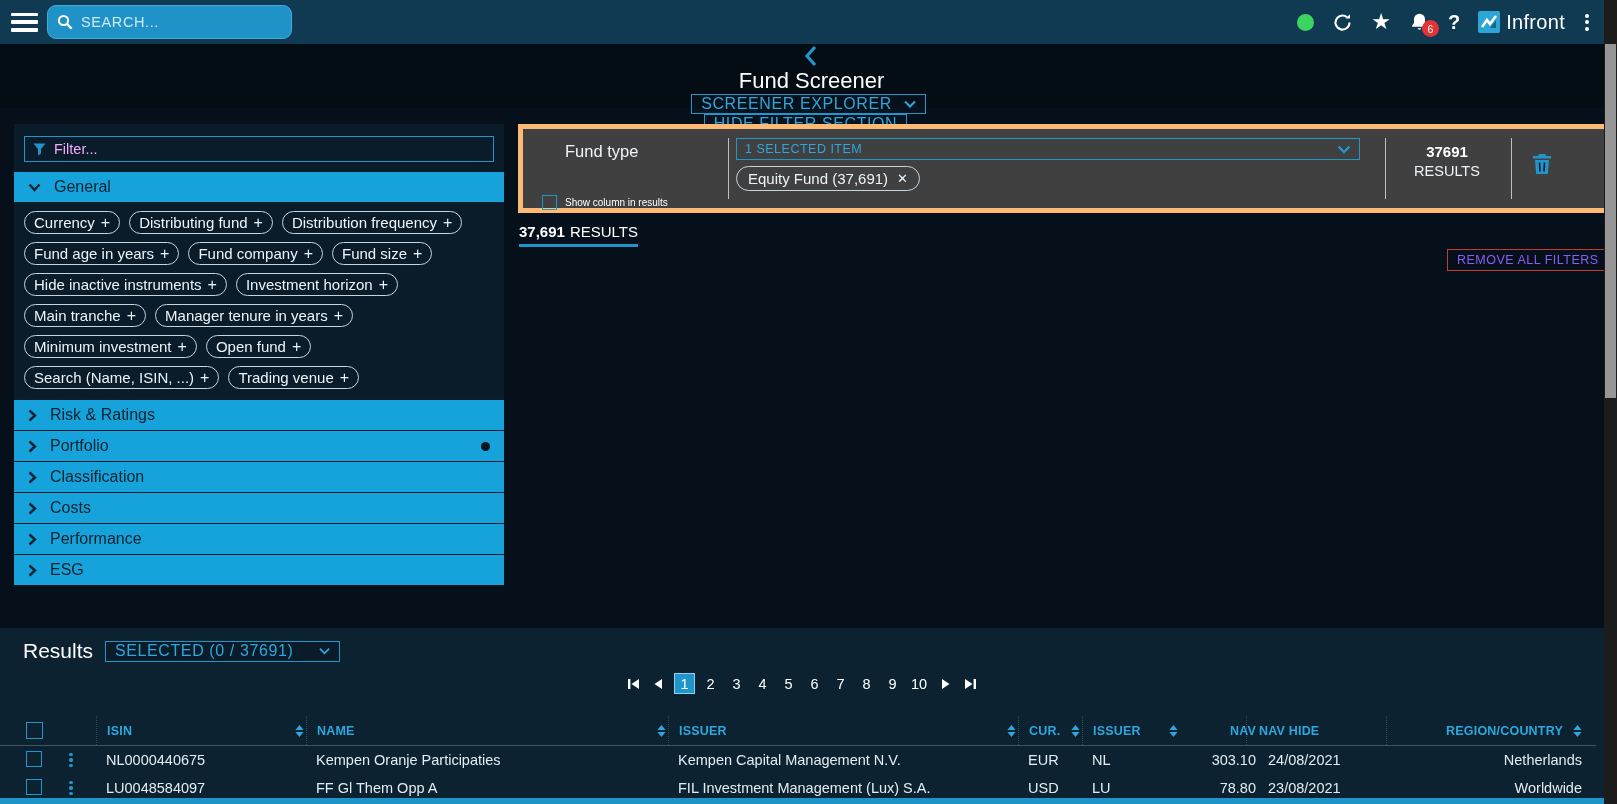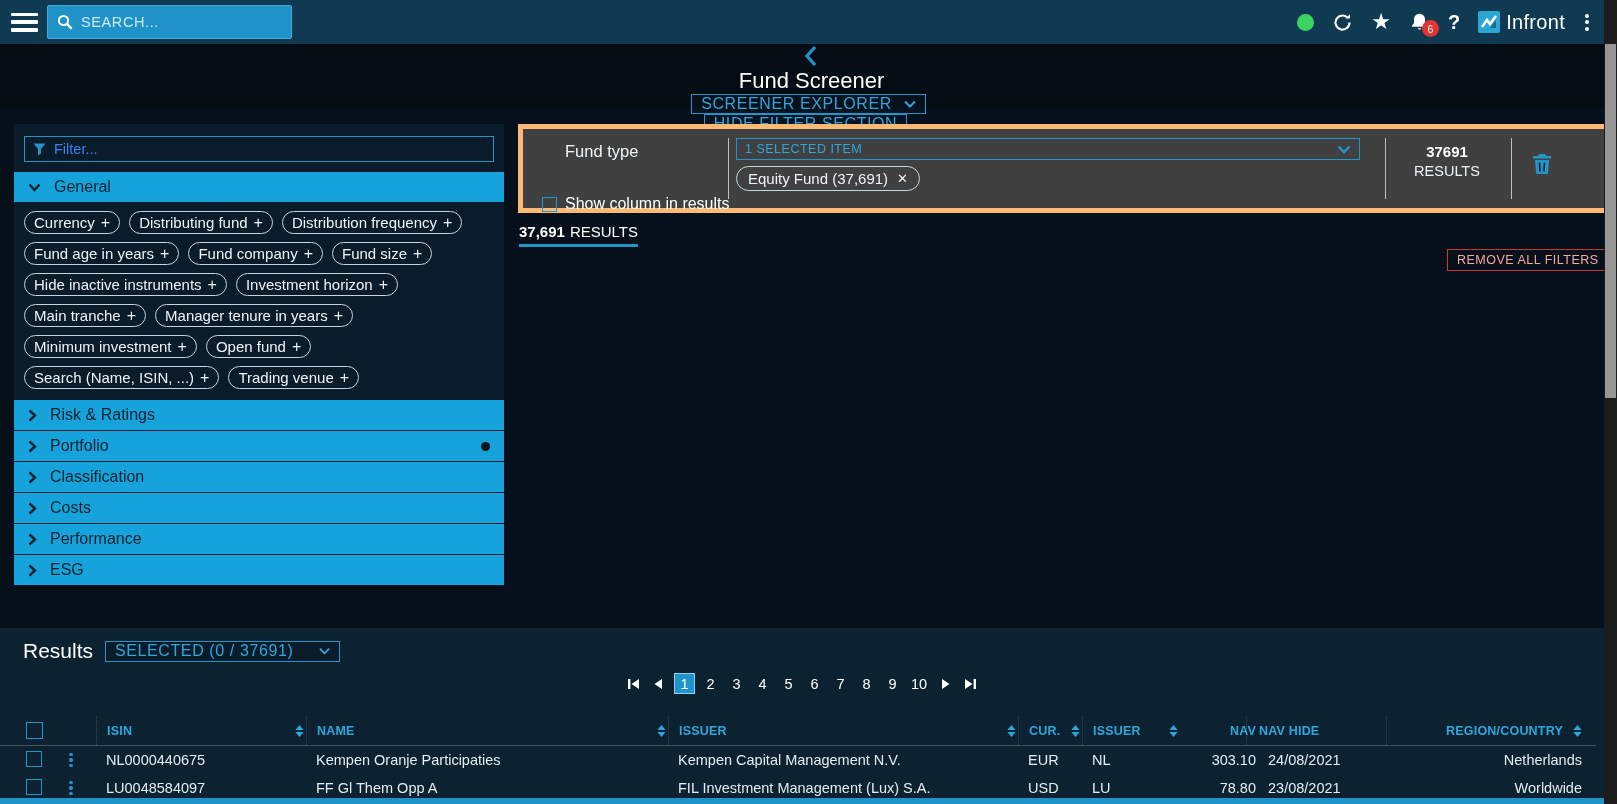--- a/index.html
+++ b/index.html
@@ -7,21 +7,21 @@
   body {
     background:#06101a;
     font-family:"Liberation Sans", sans-serif;
     color:#e6eef4;
     position:relative;
   }
   
   .topbar{ position:absolute; top:0; left:0; width:1604px; height:44px; background:#0f3a51; display:flex; align-items:center; }
   .hamburger{ width:27px; height:19px; margin-left:11px; display:flex; flex-direction:column; justify-content:space-between; cursor:pointer;}
   .hamburger span{ display:block; height:3.5px; background:#fff; border-radius:1px;}
-  .searchbox{ margin-left:9px; width:245px; height:34px; background:#1f93c8; border:1px solid #45acda; border-radius:2px; display:flex; align-items:center; padding:0 9px; gap:8px;}
+  .searchbox{ margin-left:9px; width:245px; height:34px; background:#1f93c8; border:1px solid #45acda; border-radius:9px; display:flex; align-items:center; padding:0 9px; gap:8px;}
   .search-ph{ color:#cfe9f6; font-size:14.5px; letter-spacing:.6px; }
   .topbar-right{ margin-left:auto; display:flex; align-items:center; gap:18px; margin-right:13px; }
   .status-dot{ width:17px; height:17px; border-radius:50%; background:#3bd463; }
   .star{ font-size:22px; color:#fff; line-height:1; }
   .bell-wrap{ position:relative; }
   .badge{ position:absolute; right:-9px; bottom:-4px; min-width:17px; height:17px; background:#e23434; border-radius:50%; color:#fff; font-size:10.5px; display:flex; align-items:center; justify-content:center; }
   .help{ font-size:20px; font-weight:700; color:#fff; }
   .brand{ display:flex; align-items:center; gap:6px; }
   .brand-logo{ width:22px; height:22px; background:#2ba6d5; border-radius:2px; display:flex; align-items:center; justify-content:center; }
   .brand-name{ color:#fff; font-size:20px; letter-spacing:.3px; }
@@ -32,45 +32,45 @@
   .titlebar{ position:absolute; top:44px; left:0; width:1604px; height:64px; background:#050d14; display:flex; align-items:center;flex-direction:column; }
   .back{ margin-left:16px; cursor:pointer; display:flex; }
   .page-title{ margin-left:19px; font-size:22px; color:#fff; }
   .btn-outline{ height:23px; border:1px solid #2196cb; color:#2da7dd; font-size:16px; letter-spacing:.6px; display:inline-flex; align-items:center; padding:0 9px; background:rgba(8,22,34,.5); cursor:pointer; white-space:nowrap; }
   .screener-btn{ margin-left:13px; gap:12px; }
   .hidefilter-btn{ margin-left:7px; }
   .titlebar-right{ margin-left:auto; display:flex; align-items:center; gap:27px; margin-right:56px; }
   
   .filter-panel{ position:absolute; left:14px; top:124px; width:490px; height:457px; background:#0a1b29; }
   .filter-input{ margin:12px 10px 0; height:26px; border:1px solid #2593c9; display:flex; align-items:center; gap:8px; padding:0 8px; }
-  .filter-ph{ color:#3b82f6; font-size:14.5px; }
+  .filter-ph{ color:#f0abfc; font-size:14.5px; }
   .section-header{ height:30px; background:#16a3dc; color:#09222e; font-size:16px; display:flex; align-items:center; padding:0 14px; gap:13px; cursor:pointer; margin-top:1px; }
   .section-header .dot{ margin-left:auto; width:9px; height:9px; border-radius:50%; background:#07161d; }
   #general-header{ margin-top:10px; }
   .chips{ padding:9px 9px 10px 10px; display:flex; flex-wrap:wrap; gap:8px 9px; }
   .chip{ border:1px solid #c6d6e0; border-radius:12px; height:23px; display:inline-flex; align-items:center; padding:0 9px; font-size:15px; color:#edf4f8; gap:6px; cursor:pointer; white-space:nowrap; }
   .chip .plus{ font-size:16px; line-height:1; }
   
   .fundtype{ position:absolute; left:518px; top:124px; width:1262px; height:89px; border:5px solid #fdba74; background:#404040; }
   .ft-label{ position:absolute; left:42px; top:13px; font-size:16.5px; color:#eef4f8; }
   .vline{ position:absolute; top:9px; bottom:9px; width:1px; background:rgba(222,236,244,.75); }
   .ft-select{ position:absolute; left:213px; top:9px; width:624px; height:22px; border:1px solid #2196cb; color:#2da7dd; font-size:12.5px; letter-spacing:.5px; display:flex; align-items:center; padding:0 8px; cursor:pointer; }
   .ft-select svg{ margin-left:auto; }
   .ft-chip{ position:absolute; left:213px; top:37px; height:25px; border:1px solid #c6d6e0; border-radius:13px; display:inline-flex; align-items:center; padding:0 11px; font-size:15px; color:#edf4f8; gap:9px; }
   .ft-chip .x{ cursor:pointer; font-size:13px; }
   .ft-check{ position:absolute; left:19px; top:66px; display:flex; align-items:center; gap:8px; cursor:pointer; }
   .cbx{ width:15px; height:15px; border:1.5px solid #2196cb; background:transparent; flex:none; }
-  .ft-check span{ font-size:16px; color:#fff; }
+  .ft-check span{ font-size:10px; color:#fff; }
   .ft-count{ position:absolute; left:868px; top:14px; width:112px; text-align:center; }
   .ft-count .n{ font-weight:700; font-size:15px; color:#fff; }
   .ft-count .l{ font-size:14.5px; color:#eef4f8; margin-top:3px; }
   
   .count-tab{ position:absolute; left:519px; top:223px; display:flex; gap:5px; padding-bottom:4px; border-bottom:3px solid #1f95ca; font-size:15px; color:#fff; cursor:pointer;}
   .count-tab .b{ font-weight:700; }
-  .remove-all{ position:absolute; top:249px; left:1447px; height:22px; border:1px solid #c43a30; color:#fca5a5; font-size:12.5px; letter-spacing:.5px; display:inline-flex; align-items:center; padding:0 9px; cursor:pointer; background:transparent;}
+  .remove-all{ position:absolute; top:249px; left:1447px; height:22px; border:1px solid #c43a30; color:#8b5cf6; font-size:12.5px; letter-spacing:.5px; display:inline-flex; align-items:center; padding:0 9px; cursor:pointer; background:transparent;}
   
   .results{ position:absolute; left:0; top:628px; width:1604px; height:176px; background:#0c2231; }
   .results-head{ display:flex; align-items:center; margin:11px 0 0 23px; gap:12px; }
   .results-title{ font-size:21px; color:#fff; }
   .selected-btn{ height:21px; gap:26px; }
   .pagination{ position:absolute; top:45px; left:0; right:0; display:flex; justify-content:center; align-items:center; gap:5px; }
   .pg-arrow{ width:20px; height:20px; display:flex; align-items:center; justify-content:center; cursor:pointer; color:#fff;}
   .pg-num{ min-width:21px; height:21px; display:flex; align-items:center; justify-content:center; font-size:14.5px; color:#fff; cursor:pointer; padding:0 3px;}
   .pg-num.active{ background:#1f95ca; border:1px solid #8fd0ef; }
   .grid-row{ display:grid; grid-template-columns:30px 50px 210px 362px 350px 64px 98px 66px 140px 1fr; align-items:center; padding:0 14px 0 26px; width:1596px; }

